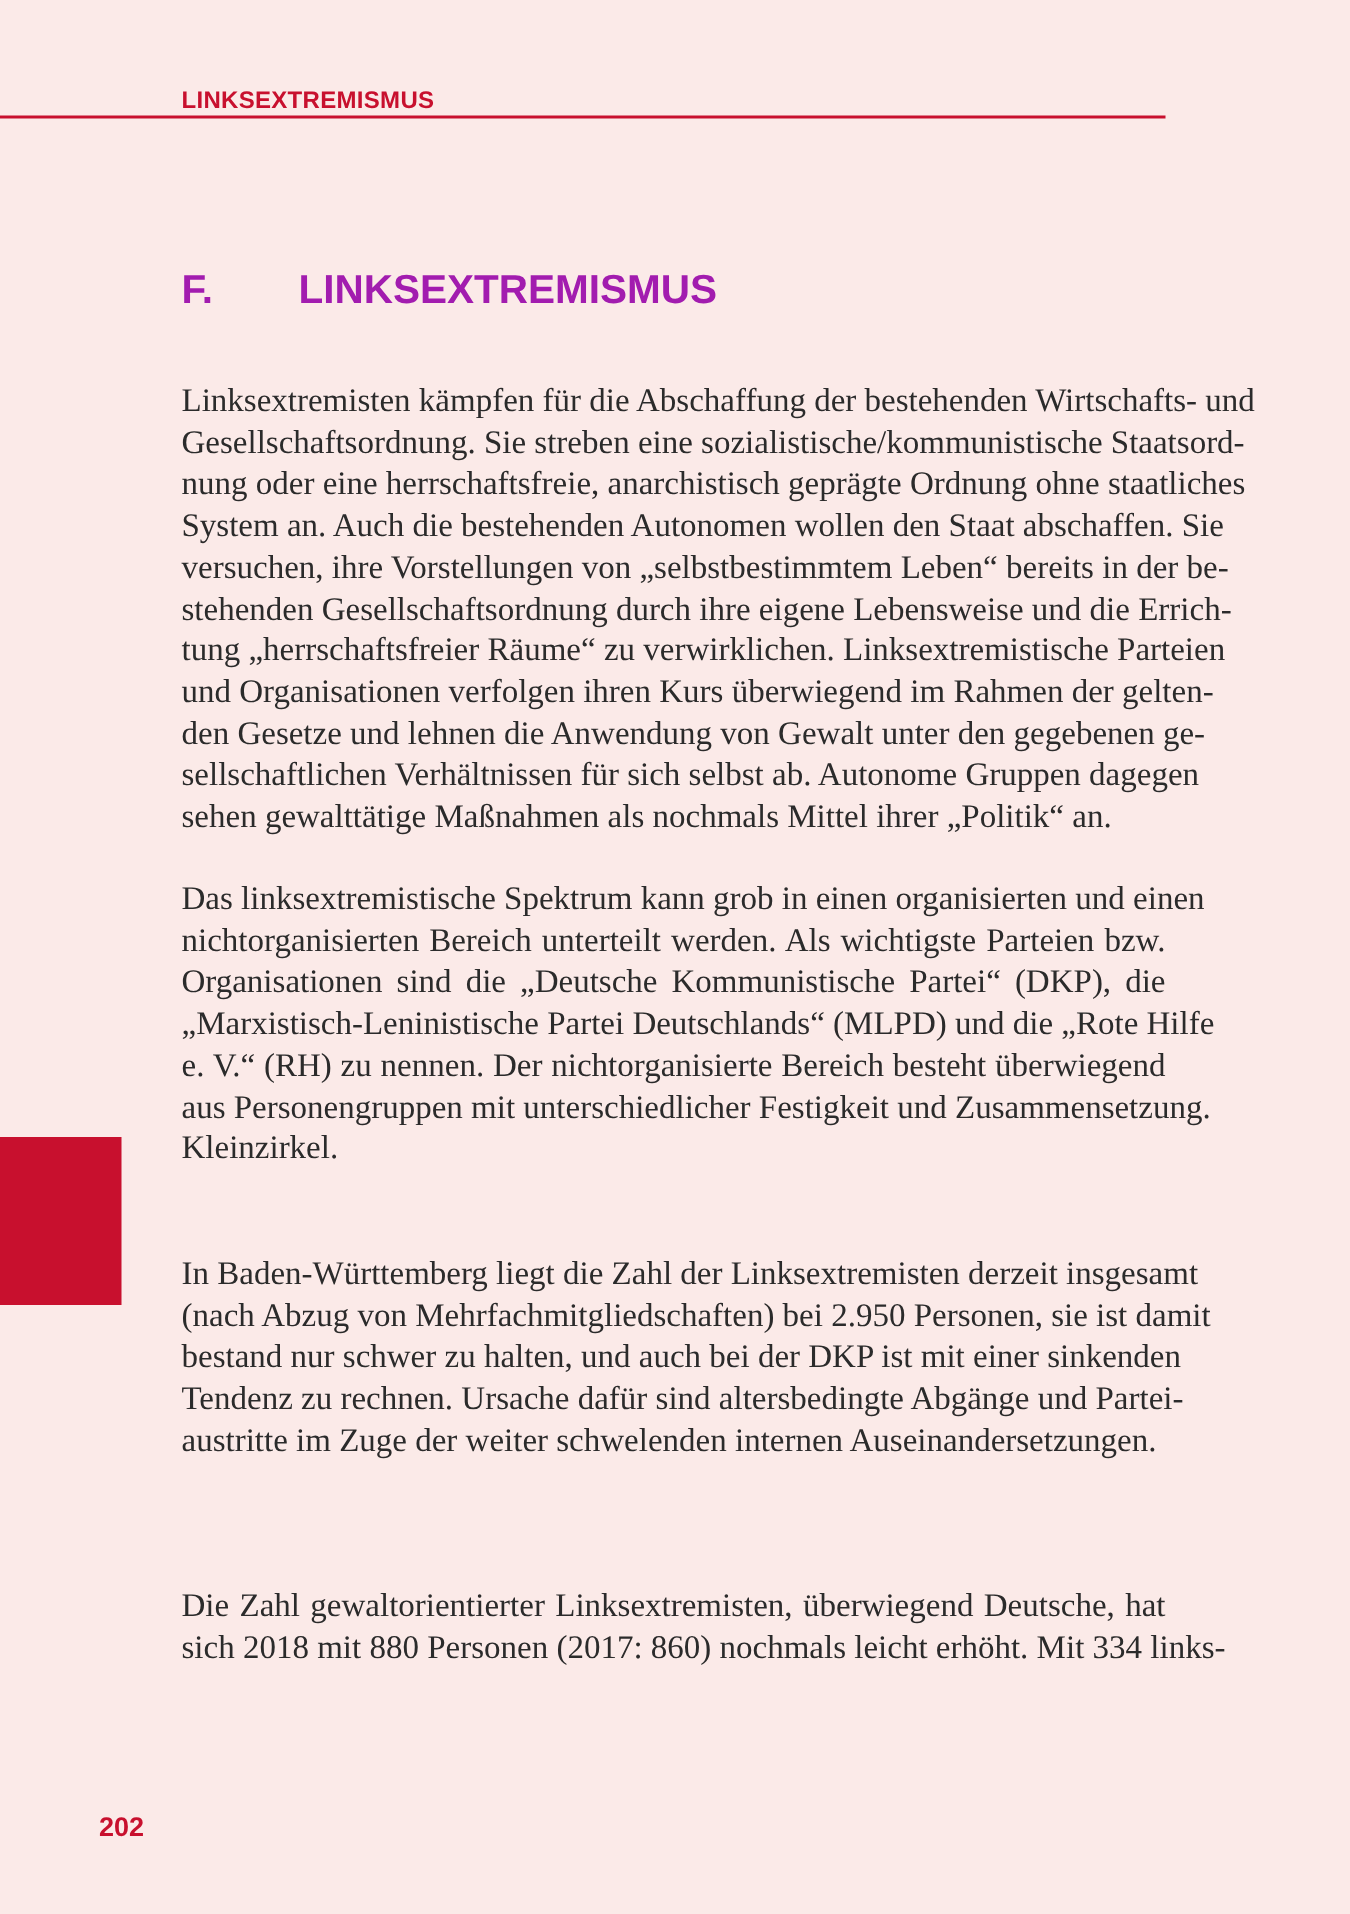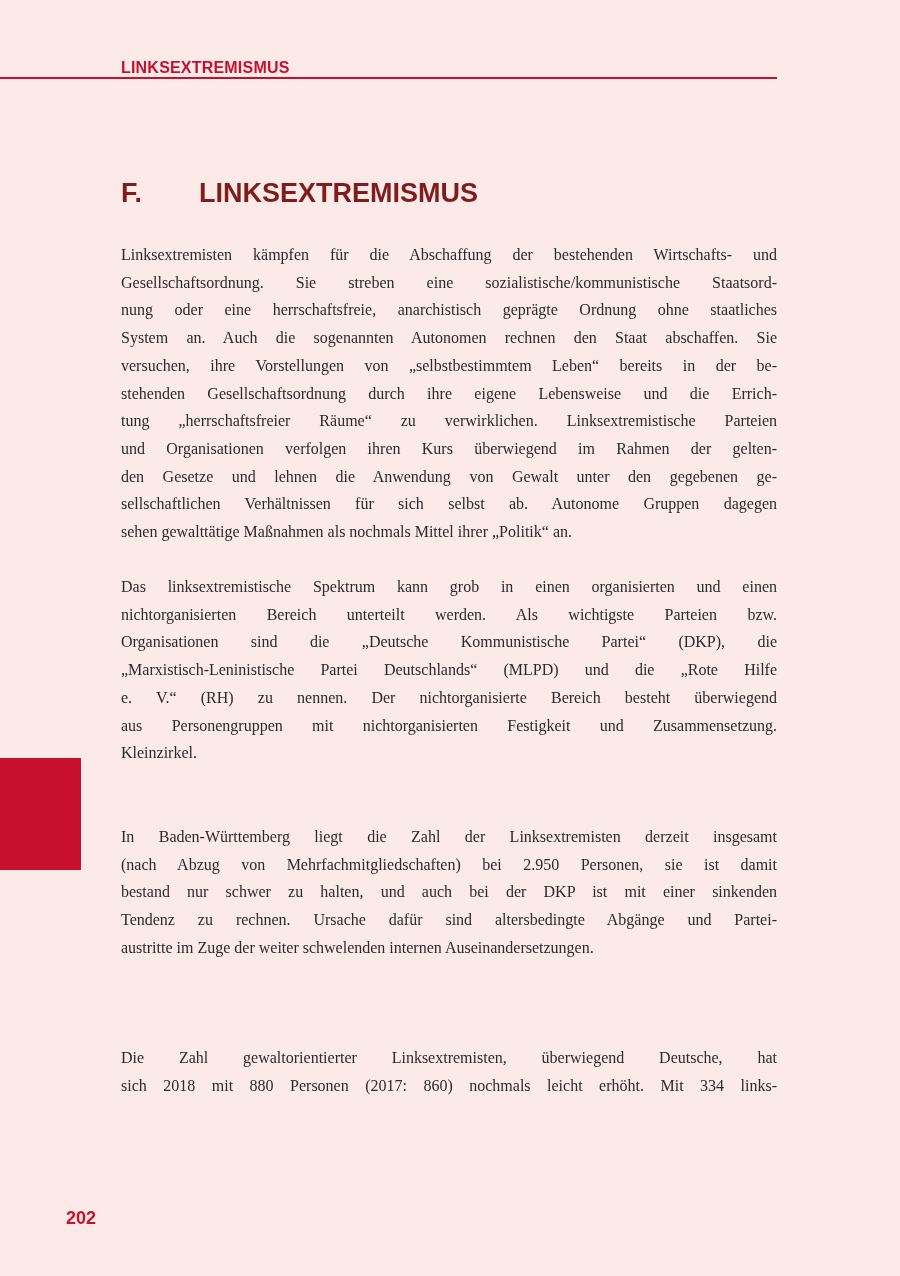--- a/index.html
+++ b/index.html
@@ -11,27 +11,27 @@
     position:absolute; left:121px; top:59px;
     font-family:"Liberation Sans", sans-serif; font-weight:bold;
     font-size:16px; letter-spacing:0.2px; color:#c8102e;
   }
   .head-rule {
     position:absolute; left:0; top:77px; width:777px; height:2px; background:#c8102e;
   }
   .chapter-title {
     position:absolute; left:121px; top:178px;
     font-family:"Liberation Sans", sans-serif; font-weight:bold;
-    font-size:27px; color:#7f1d1d; white-space:nowrap;
+    font-size:27px; color:#a21caf; white-space:nowrap;
   }
   .chapter-title .num { display:inline-block; width:78px; }
   .body-text {
     position:absolute; left:121px; width:656px;
-    font-family:"Liberation Serif", serif; font-size:16px; line-height:27.7px;
-    color:#2b2b2b; text-align:justify; hyphens:manual;
+    font-family:"Liberation Serif", serif; font-size:22px; line-height:27.7px;
+    color:#2b2b2b; text-align:justify; hyphens:manual;margin-top:12px;
   }
   .p1 { top:241px; }
   .p2 { top:573px; }
   .p3 { top:823px; }
   .p4 { top:1044px; }
   .body-text .line { display:block; text-align:justify; text-align-last:justify; white-space:nowrap; }
   .body-text .line.last { text-align-last:left; }
   .side-tab {
     position:absolute; left:0; top:758px; width:81px; height:112px; background:#c8102e;
   }
@@ -48,37 +48,37 @@
 <div class="head-rule"></div>
 
 <h1 class="chapter-title" style="margin:0;">
   <span class="num">F.</span><span>LINKSEXTREMISMUS</span>
 </h1>
 
 <div class="body-text p1">
   <span class="line">Linksextremisten kämpfen für die Abschaffung der bestehenden Wirtschafts- und</span>
   <span class="line">Gesellschaftsordnung. Sie streben eine sozialistische/kommunistische Staatsord-</span>
   <span class="line">nung oder eine herrschaftsfreie, anarchistisch geprägte Ordnung ohne staatliches</span>
-  <span class="line">System an. Auch die sogenannten Autonomen rechnen den Staat abschaffen. Sie</span>
+  <span class="line">System an. Auch die bestehenden Autonomen wollen den Staat abschaffen. Sie</span>
   <span class="line">versuchen, ihre Vorstellungen von „selbstbestimmtem Leben“ bereits in der be-</span>
   <span class="line">stehenden Gesellschaftsordnung durch ihre eigene Lebensweise und die Errich-</span>
   <span class="line">tung „herrschaftsfreier Räume“ zu verwirklichen. Linksextremistische Parteien</span>
   <span class="line">und Organisationen verfolgen ihren Kurs überwiegend im Rahmen der gelten-</span>
   <span class="line">den Gesetze und lehnen die Anwendung von Gewalt unter den gegebenen ge-</span>
   <span class="line">sellschaftlichen Verhältnissen für sich selbst ab. Autonome Gruppen dagegen</span>
   <span class="line last">sehen gewalttätige Maßnahmen als nochmals Mittel ihrer „Politik“ an.</span>
 </div>
 
 <div class="body-text p2">
   <span class="line">Das linksextremistische Spektrum kann grob in einen organisierten und einen</span>
   <span class="line">nichtorganisierten Bereich unterteilt werden. Als wichtigste Parteien bzw.</span>
   <span class="line">Organisationen sind die „Deutsche Kommunistische Partei“ (DKP), die</span>
   <span class="line">„Marxistisch-Leninistische Partei Deutschlands“ (MLPD) und die „Rote Hilfe</span>
   <span class="line">e. V.“ (RH) zu nennen. Der nichtorganisierte Bereich besteht überwiegend</span>
-  <span class="line">aus Personengruppen mit nichtorganisierten Festigkeit und Zusammensetzung.</span>
+  <span class="line">aus Personengruppen mit unterschiedlicher Festigkeit und Zusammensetzung.</span>
   <span class="line last">Kleinzirkel.</span>
 </div>
 
 <div class="side-tab"></div>
 
 <div class="body-text p3">
   <span class="line">In Baden-Württemberg liegt die Zahl der Linksextremisten derzeit insgesamt</span>
   <span class="line">(nach Abzug von Mehrfachmitgliedschaften) bei 2.950 Personen, sie ist damit</span>
   <span class="line">bestand nur schwer zu halten, und auch bei der DKP ist mit einer sinkenden</span>
   <span class="line">Tendenz zu rechnen. Ursache dafür sind altersbedingte Abgänge und Partei-</span>

